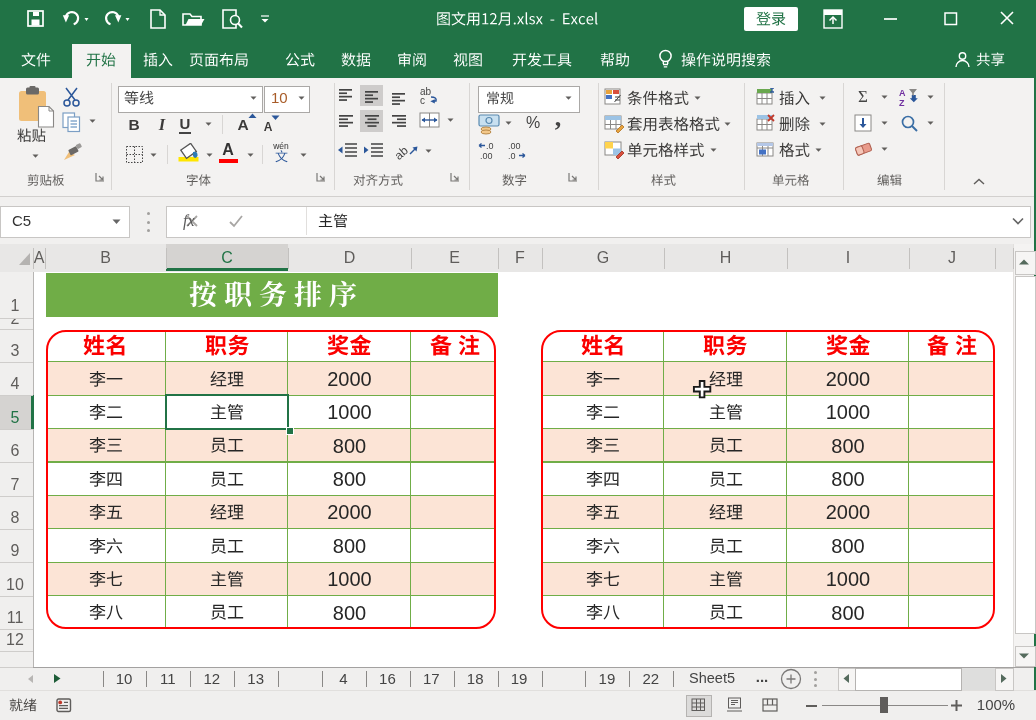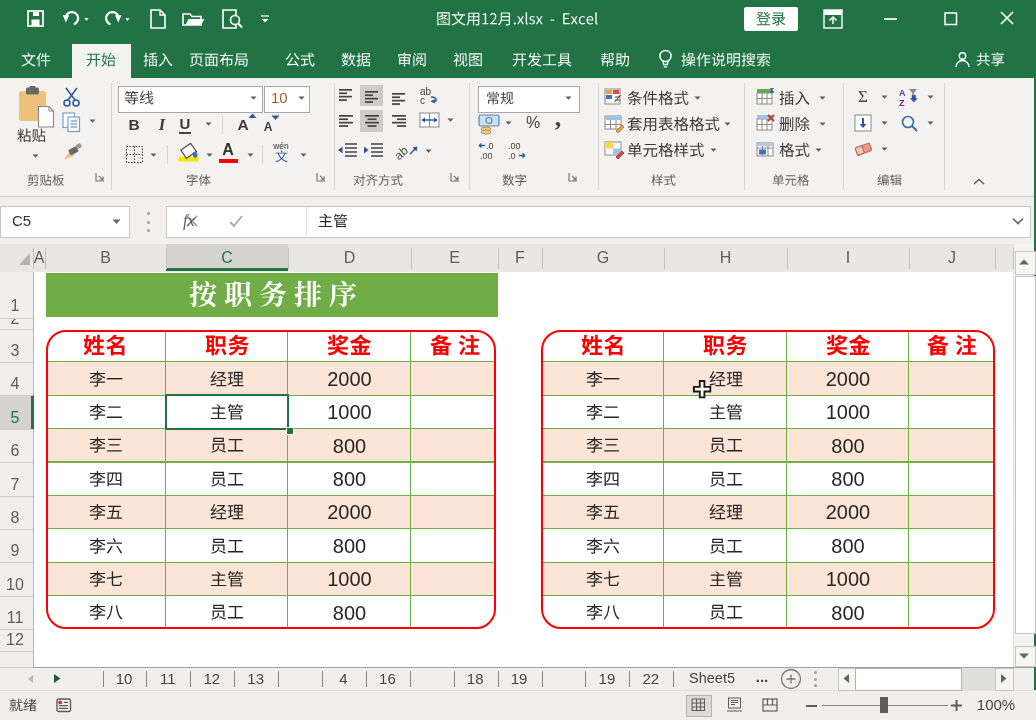--- a/index.html
+++ b/index.html
@@ -1115,20 +1115,21 @@
     <div class="a" style="left:541.5px;top:671px;width:1px;height:16px;background:#8a8886"></div>
     <div class="a" style="left:585.4px;top:671px;width:1px;height:16px;background:#8a8886"></div>
     <div class="a" style="left:629.3px;top:671px;width:1px;height:16px;background:#8a8886"></div>
     <div class="a" style="left:673.2px;top:671px;width:1px;height:16px;background:#8a8886"></div>
     <div class="a" style="font:normal 15px 'Liberation Sans',sans-serif;color:#444;line-height:18px;height:18px;left:124px;top:669.5px;width:200px;margin-left:-100px;text-align:center;">10</div>
     <div class="a" style="font:normal 15px 'Liberation Sans',sans-serif;color:#444;line-height:18px;height:18px;left:167.9px;top:669.5px;width:200px;margin-left:-100px;text-align:center;">11</div>
     <div class="a" style="font:normal 15px 'Liberation Sans',sans-serif;color:#444;line-height:18px;height:18px;left:211.8px;top:669.5px;width:200px;margin-left:-100px;text-align:center;">12</div>
     <div class="a" style="font:normal 15px 'Liberation Sans',sans-serif;color:#444;line-height:18px;height:18px;left:255.7px;top:669.5px;width:200px;margin-left:-100px;text-align:center;">13</div>
     <div class="a" style="font:normal 15px 'Liberation Sans',sans-serif;color:#444;line-height:18px;height:18px;left:343.5px;top:669.5px;width:200px;margin-left:-100px;text-align:center;">4</div>
     <div class="a" style="font:normal 15px 'Liberation Sans',sans-serif;color:#444;line-height:18px;height:18px;left:387.4px;top:669.5px;width:200px;margin-left:-100px;text-align:center;">16</div>
+    <div class="a" style="font:normal 15px 'Liberation Sans',sans-serif;color:#444;line-height:18px;height:18px;left:431.3px;top:669.5px;width:200px;margin-left:-100px;text-align:center;">17</div>
     <div class="a" style="font:normal 15px 'Liberation Sans',sans-serif;color:#444;line-height:18px;height:18px;left:475.2px;top:669.5px;width:200px;margin-left:-100px;text-align:center;">18</div>
     <div class="a" style="font:normal 15px 'Liberation Sans',sans-serif;color:#444;line-height:18px;height:18px;left:519.1px;top:669.5px;width:200px;margin-left:-100px;text-align:center;">19</div>
     <div class="a" style="font:normal 15px 'Liberation Sans',sans-serif;color:#444;line-height:18px;height:18px;left:606.9px;top:669.5px;width:200px;margin-left:-100px;text-align:center;">19</div>
     <div class="a" style="font:normal 15px 'Liberation Sans',sans-serif;color:#444;line-height:18px;height:18px;left:650.8px;top:669.5px;width:200px;margin-left:-100px;text-align:center;">22</div>
     <div class="a" style="font:normal 14.5px 'Liberation Sans',sans-serif;color:#444;line-height:17.4px;height:17.4px;left:712px;top:669.8px;width:200px;margin-left:-100px;text-align:center;">Sheet5</div>
     <div class="a" style="font:bold 15px 'Liberation Sans',sans-serif;color:#444;line-height:18px;height:18px;left:762px;top:667.5px;width:200px;margin-left:-100px;text-align:center;">...</div>
     <svg class="a" style="left:780px;top:668px;" width="22" height="22">
       <circle cx="11" cy="11" r="9.5" fill="none" stroke="#7a7877" stroke-width="1.3"></circle>
       <path d="M11 6.5 L11 15.5 M6.5 11 L15.5 11" stroke="#7a7877" stroke-width="1.3"></path>
     </svg>

